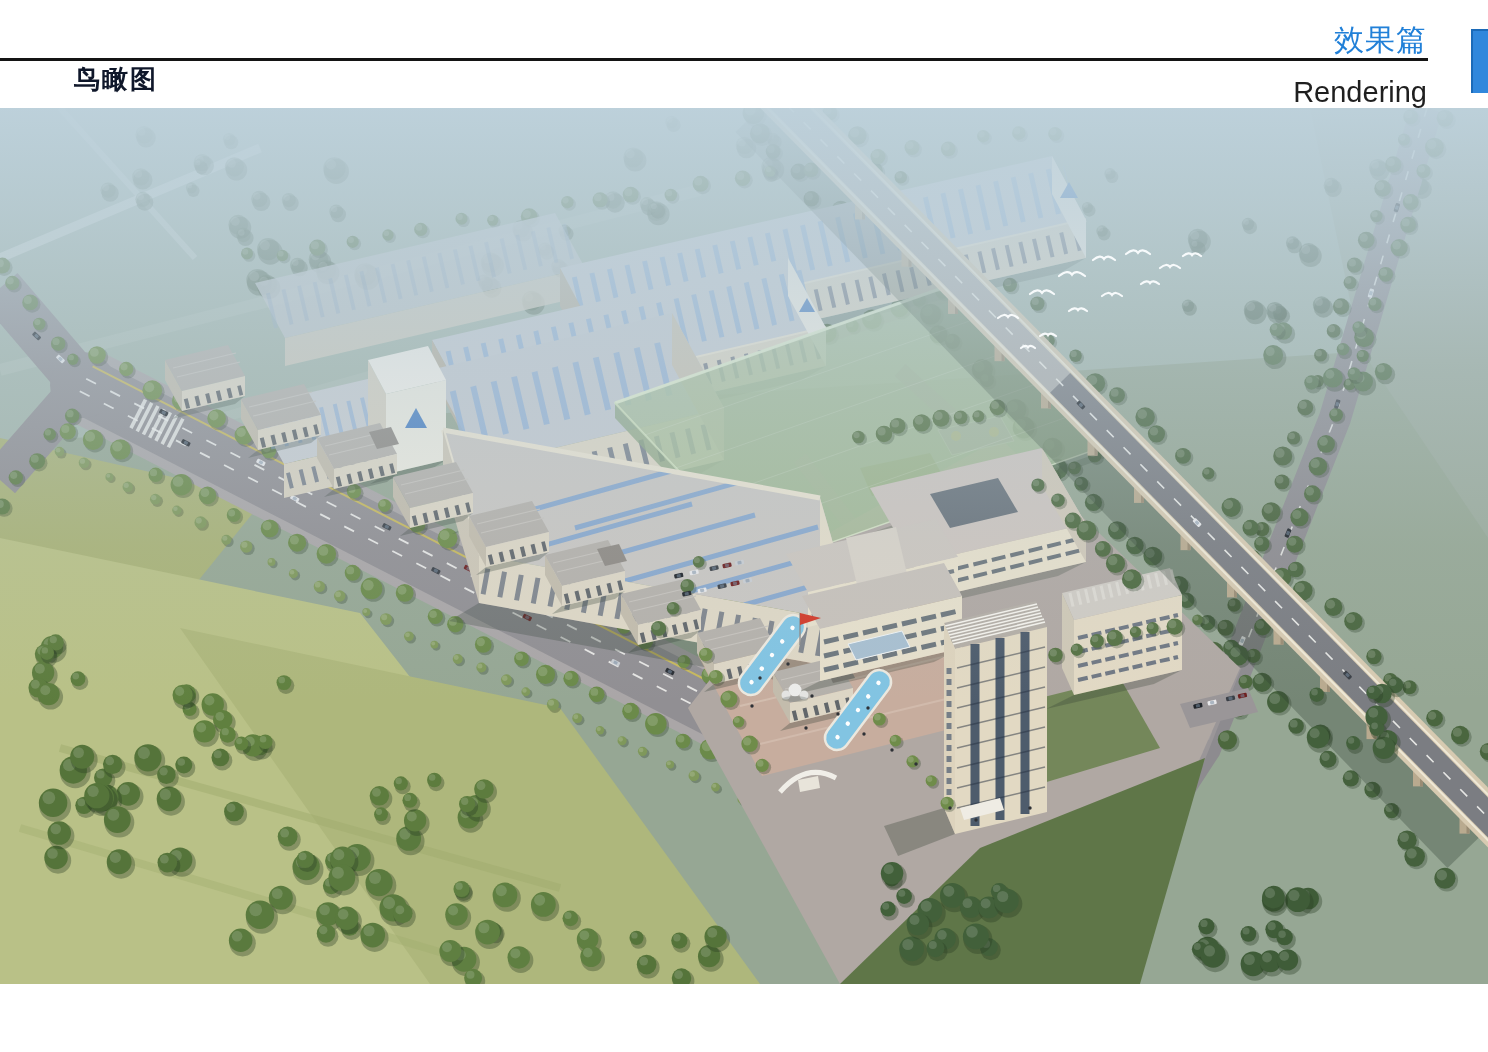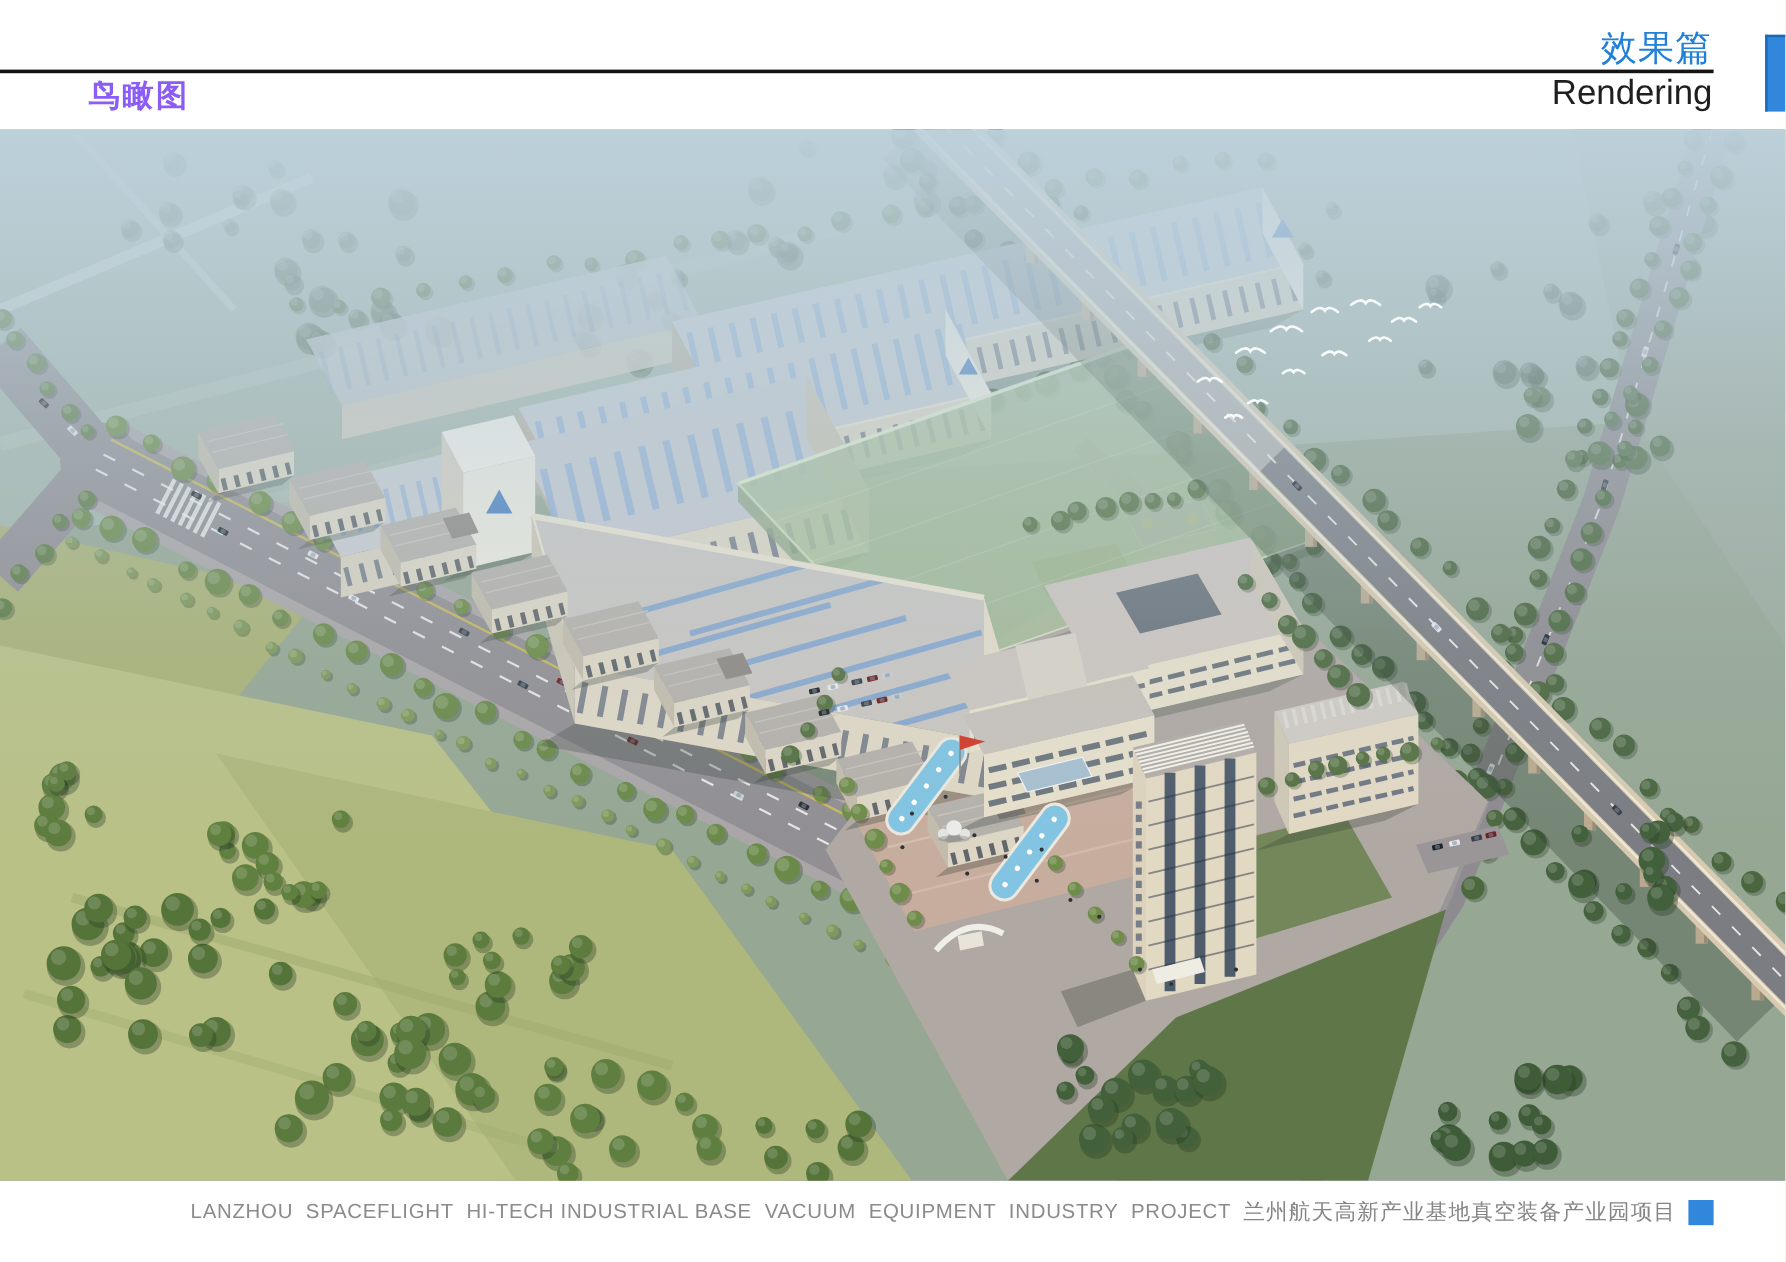--- a/index.html
+++ b/index.html
@@ -1,22 +1,22 @@
 <!DOCTYPE html>
 <html><head>
 <meta charset="utf-8">
 <style>
   html,body{margin:0;padding:0;background:#fff;}
   .page{position:relative;width:1488px;height:1052px;background:#ffffff;overflow:hidden;
         font-family:"Liberation Sans","DejaVu Sans",sans-serif;}
   
   .hdr-line{position:absolute;left:0;top:58px;width:1428px;height:2.5px;background:#141414;}
-  .page-title{position:absolute;left:74px;top:62px;font-size:26px;font-weight:600;color:#8b5cf6;letter-spacing:2px;}
+  .page-title{position:absolute;left:74px;top:62px;font-size:26px;font-weight:600;color:#0f172a;letter-spacing:2px;}
   .sec-zh{position:absolute;right:61px;top:20px;font-size:30px;font-weight:500;color:#2180d8;letter-spacing:1px;font-family:Liberation Mono, monospace;}
-  .sec-en{position:absolute;right:61px;top:62px;font-size:29px;font-weight:400;color:#1f1f1f;}
+  .sec-en{position:absolute;right:61px;top:76px;font-size:29px;font-weight:400;color:#1f1f1f;}
   .blue-tab{position:absolute;right:0;top:29px;width:15px;height:62px;background:#3087dc;border-left:2px solid #1b6ab8;border-top:2px solid #1b6ab8;}
   
   .render-wrap{position:absolute;left:0;top:108px;width:1488px;height:876px;overflow:hidden;background:#9aab9b;}
   
   .caption{position:absolute;right:60px;top:997px;height:26px;display:flex;align-items:center;gap:10px;}
   .cap-en{font-size:17px;color:#8b8b8b;letter-spacing:.6px;white-space:pre;}
   .cap-zh{font-size:18px;color:#858585;letter-spacing:1px;white-space:pre;}
   .cap-sq{width:21px;height:21px;background:#3087dc;flex:0 0 auto;}
 </style>
 </head>
@@ -2409,19 +2409,14 @@
           <path d="M 1069 203 Q 1075.3 198.05 1078 202.1 Q 1080.7 198.05 1087 203" fill="none" stroke="#fbfdfe" stroke-width="2.2" stroke-linecap="round" opacity="0.95"></path>
           <path d="M 1102 188 Q 1109 182.5 1112 187 Q 1115 182.5 1122 188" fill="none" stroke="#fbfdfe" stroke-width="2.2" stroke-linecap="round" opacity="0.95"></path>
           <path d="M 1040 228 Q 1045.6 223.6 1048 227.2 Q 1050.4 223.6 1056 228" fill="none" stroke="#fbfdfe" stroke-width="2.2" stroke-linecap="round" opacity="0.95"></path>
           <path d="M 1141 176 Q 1147.3 171.05 1150 175.1 Q 1152.7 171.05 1159 176" fill="none" stroke="#fbfdfe" stroke-width="2.2" stroke-linecap="round" opacity="0.95"></path>
           <path d="M 1183 148 Q 1189.3 143.05 1192 147.1 Q 1194.7 143.05 1201 148" fill="none" stroke="#fbfdfe" stroke-width="2.2" stroke-linecap="round" opacity="0.95"></path>
           <path d="M 1021 240 Q 1025.9 236.15 1028 239.3 Q 1030.1 236.15 1035 240" fill="none" stroke="#fbfdfe" stroke-width="2.2" stroke-linecap="round" opacity="0.95"></path>
         </g>
   </svg>
   </div>
 
-  <div class="caption">
-    <span class="cap-en">LANZHOU  SPACEFLIGHT  HI-TECH INDUSTRIAL BASE  VACUUM  EQUIPMENT  INDUSTRY  PROJECT</span>
-    <span class="cap-zh">兰州航天高新产业基地真空装备产业园项目</span>
-    <span class="cap-sq"></span>
-  </div>
 
 </div>
 
 </body></html>

